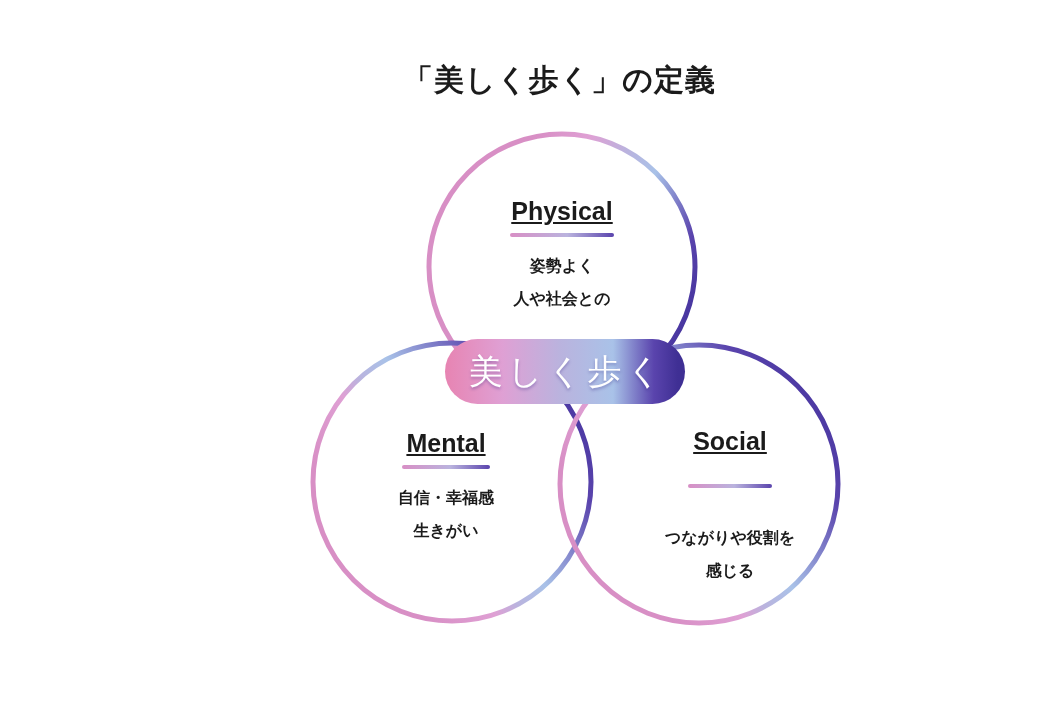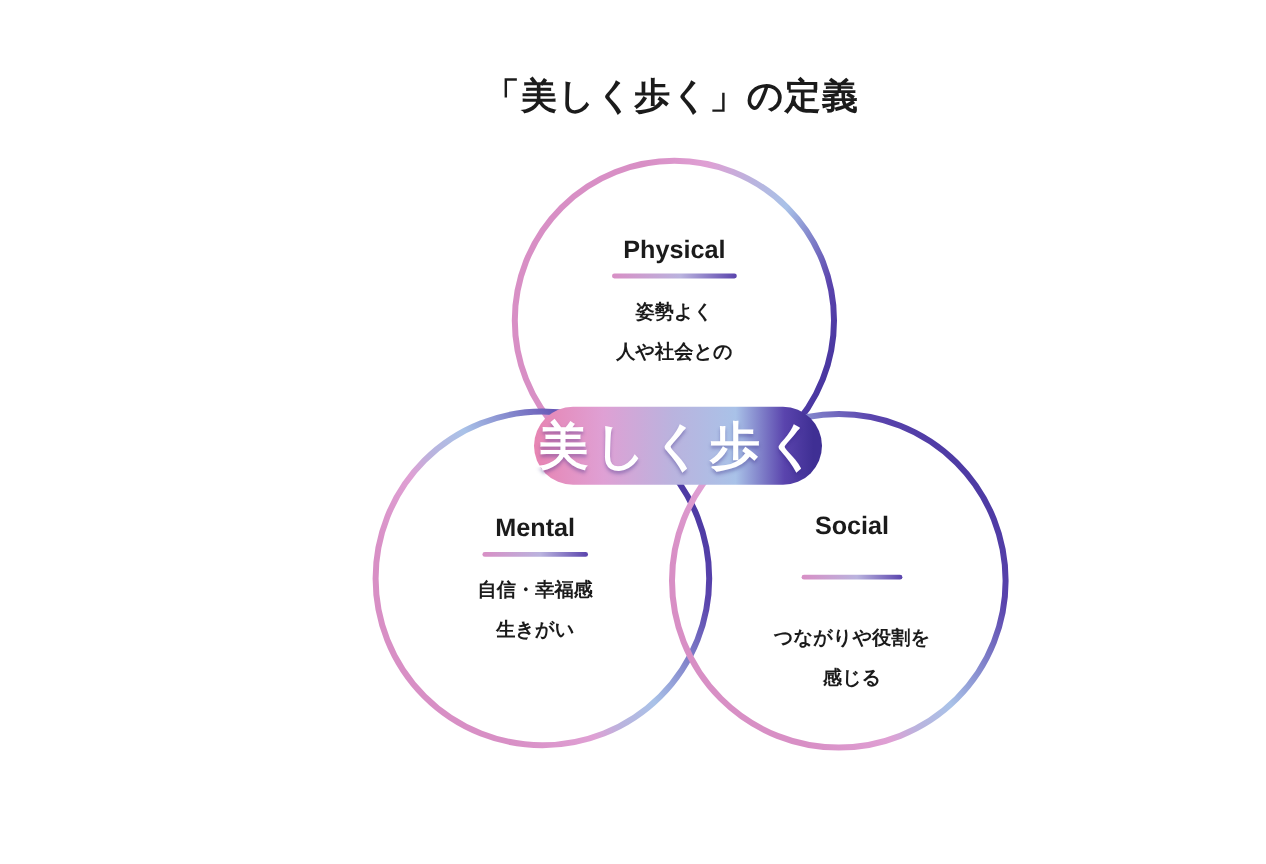--- a/index.html
+++ b/index.html
@@ -21,37 +21,37 @@
     display:flex;align-items:center;justify-content:center;
     background:linear-gradient(90deg,
       var(--pill_pink) 0%,
       var(--pink_soft) 24%,
       var(--lavender) 48%,
       var(--light_blue) 70%,
       var(--purple) 87%,
       var(--pill_purple) 97%);
   }
   .pill span{
-    color:#ffffff;font-size:42px;font-weight:bold;letter-spacing:5px;
+    color:#ffffff;font-size:34px;font-weight:normal;letter-spacing:5px;
     padding-left:5px;white-space:nowrap;
     text-shadow:0 2px 3px rgba(50,35,130,0.35);
   }
   .label{
     position:absolute;z-index:3;display:flex;flex-direction:column;
     align-items:center;color:var(--text,#1b1b1b);font-weight:bold;
   }
-  .label .heading{font-size:21px;line-height:1.2;}
+  .label .heading{font-size:25px;line-height:1.2;text-decoration:underline;}
   .label .underline{
     height:4px;border-radius:2px;margin-top:7px;
     background:linear-gradient(90deg,var(--pink) 0%,var(--lavender) 55%,var(--purple) 100%);
   }
   .label .body{margin-top:12px;font-size:16px;line-height:33px;text-align:center;}
   #label-physical{left:410px;top:196px;width:240px;}
   #label-mental{left:294px;top:428px;width:240px;}
-  #label-social{left:548px;top:426px;width:260px;gap:21px;}
+  #label-social{left:568px;top:426px;width:260px;gap:21px;}
   .u-physical{width:104px;}
   .u-mental{width:88px;}
   .u-social{width:84px;}
 </style>
 </head>
 <body>
 
 <div class="stage">
 
   <h1 class="title">「美しく歩く」の定義</h1>

